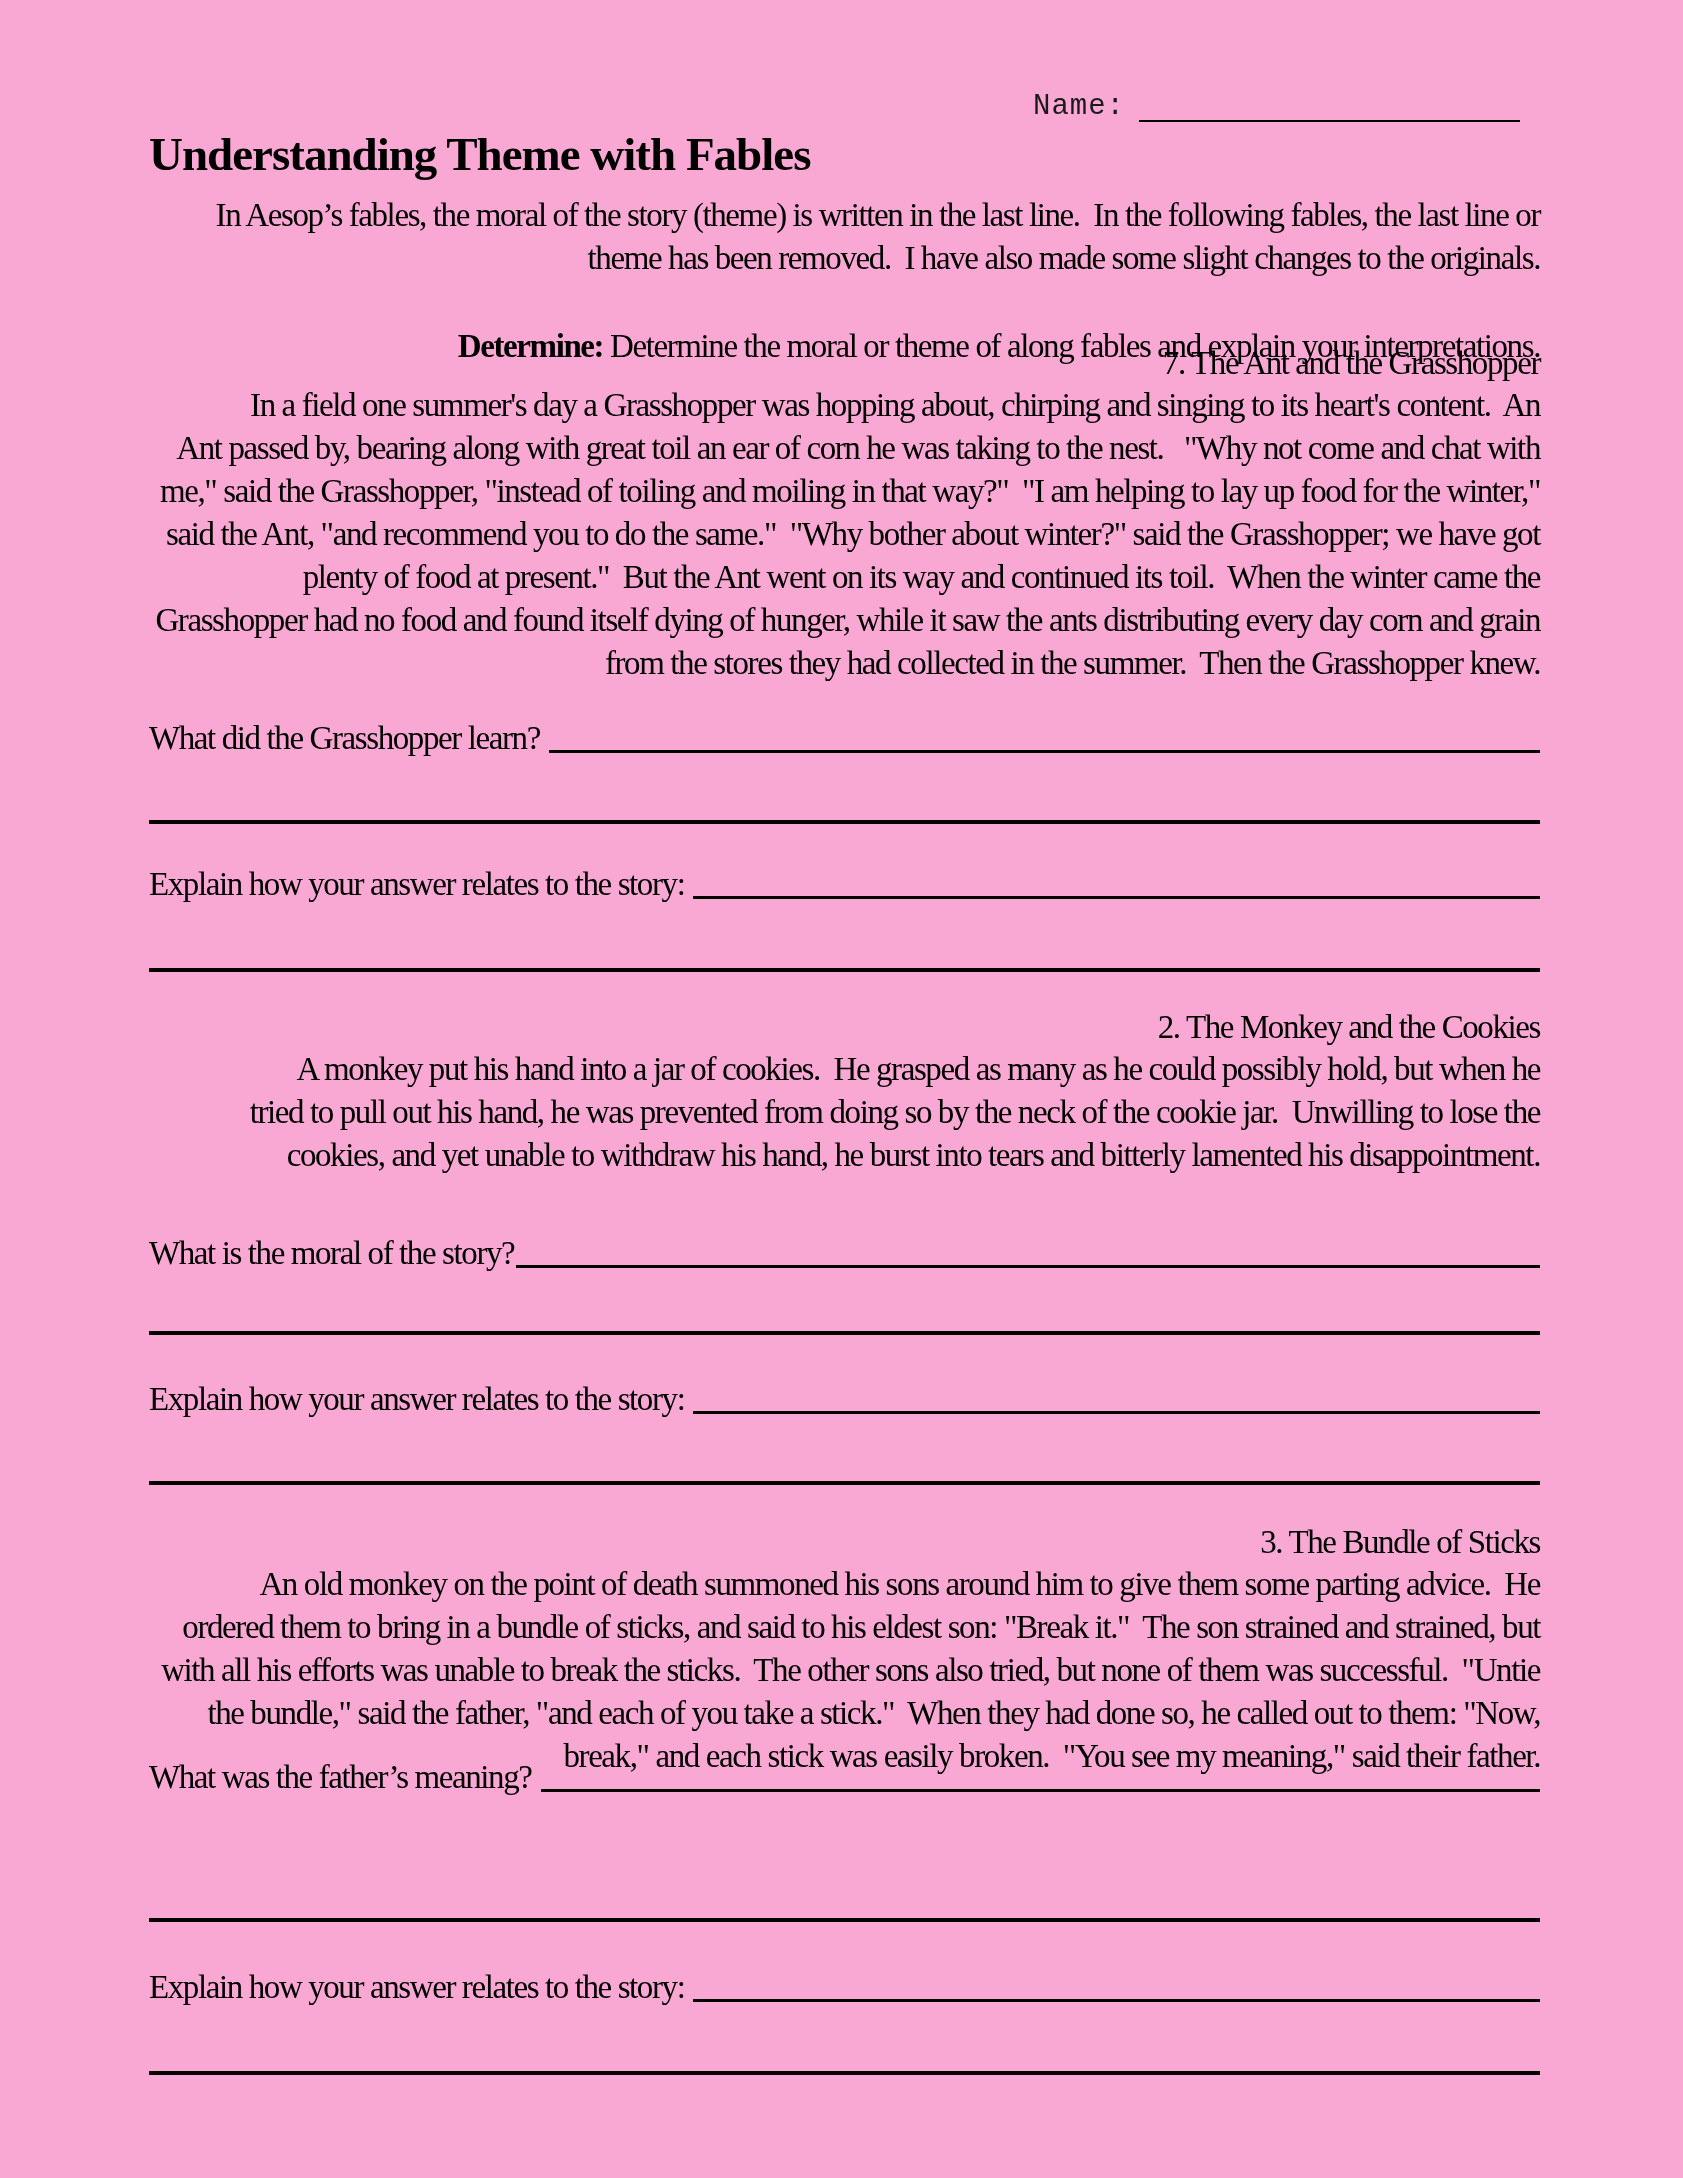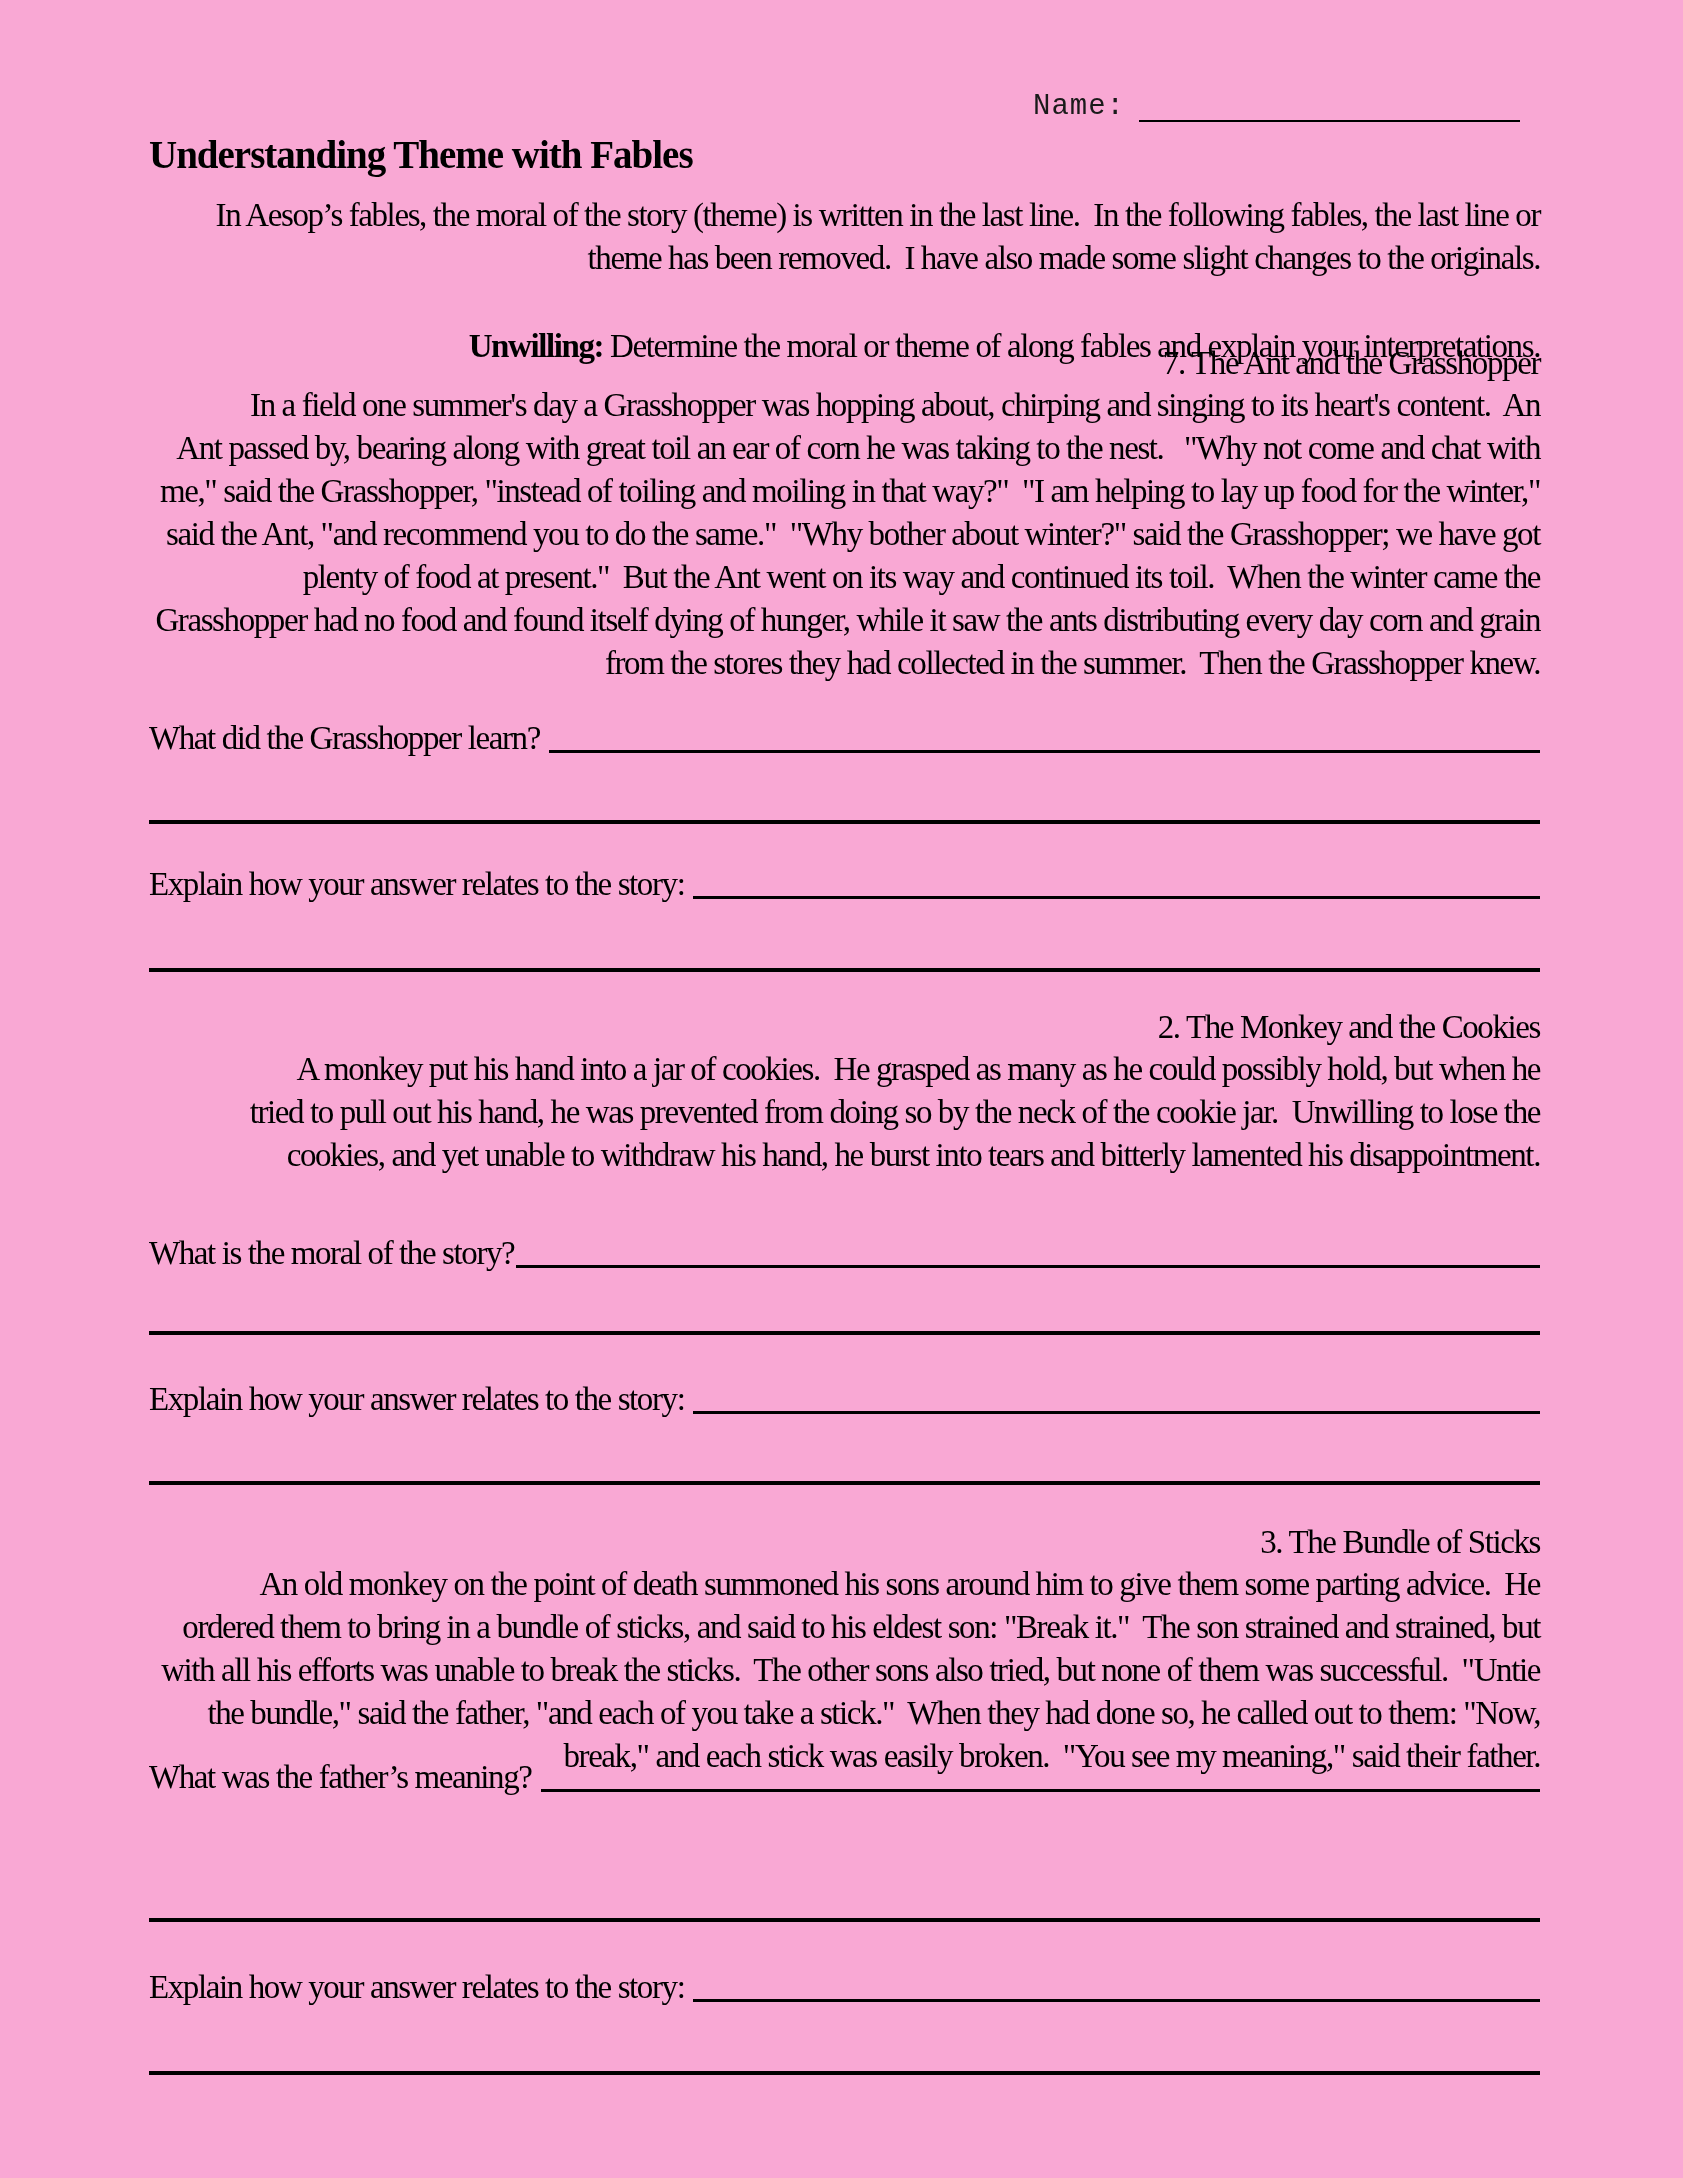--- a/index.html
+++ b/index.html
@@ -16,21 +16,21 @@
 
   .body-text {
     font-size: 33px;
     line-height: 43px;
     letter-spacing: -1.4px;
     white-space: pre-wrap;
     text-align: right;
   }
   .story { text-indent: 97px; }
   .title-text {
-    font-size: 39px;
+    font-size: 47px;
     line-height: 51px;
     font-weight: bold;
     letter-spacing: -1px;
   }
   .bold { font-weight: bold; }
 
   
   .q-row { display: flex; align-items: flex-end; }
   .q-label {
     font-size: 33px;
@@ -81,21 +81,21 @@
   <div class="name-row" style="top:87px;">
     <span class="name-label">Name:</span>
     <span class="name-blank"></span>
   </div>
 
   <div class="abs title-text" style="top:129px;">Understanding Theme with Fables</div>
 
   <div class="abs body-text" style="top:194px;">In Aesop’s fables, the moral of the story (theme) is written in the last line.  In the following fables, the last line or theme has been removed.  I have also made some slight changes to the originals.</div>
 
   <div class="abs body-text" style="top:282px;">
-    <span class="bold">Unwilling:</span><span> Determine the moral or theme of along fables and explain your interpretations.</span>
+    <span class="bold">Determine:</span><span> Determine the moral or theme of along fables and explain your interpretations.</span>
   </div>
 
   <div class="abs body-text" style="top:342px;">7. The Ant and the Grasshopper</div>
   <div class="abs body-text story" style="top:384px;">In a field one summer's day a Grasshopper was hopping about, chirping and singing to its heart's content.  An Ant passed by, bearing along with great toil an ear of corn he was taking to the nest.   "Why not come and chat with me," said the Grasshopper, "instead of toiling and moiling in that way?"  "I am helping to lay up food for the winter," said the Ant, "and recommend you to do the same."  "Why bother about winter?" said the Grasshopper; we have got plenty of food at present."  But the Ant went on its way and continued its toil.  When the winter came the Grasshopper had no food and found itself dying of hunger, while it saw the ants distributing every day corn and grain from the stores they had collected in the summer.  Then the Grasshopper knew.</div>
 
   <div class="abs q-row" style="top:717px;">
     <span class="q-label">What did the Grasshopper learn?</span>
     <span class="blank"></span>
   </div>
   <div class="abs full-line" style="top:820px;"></div>

